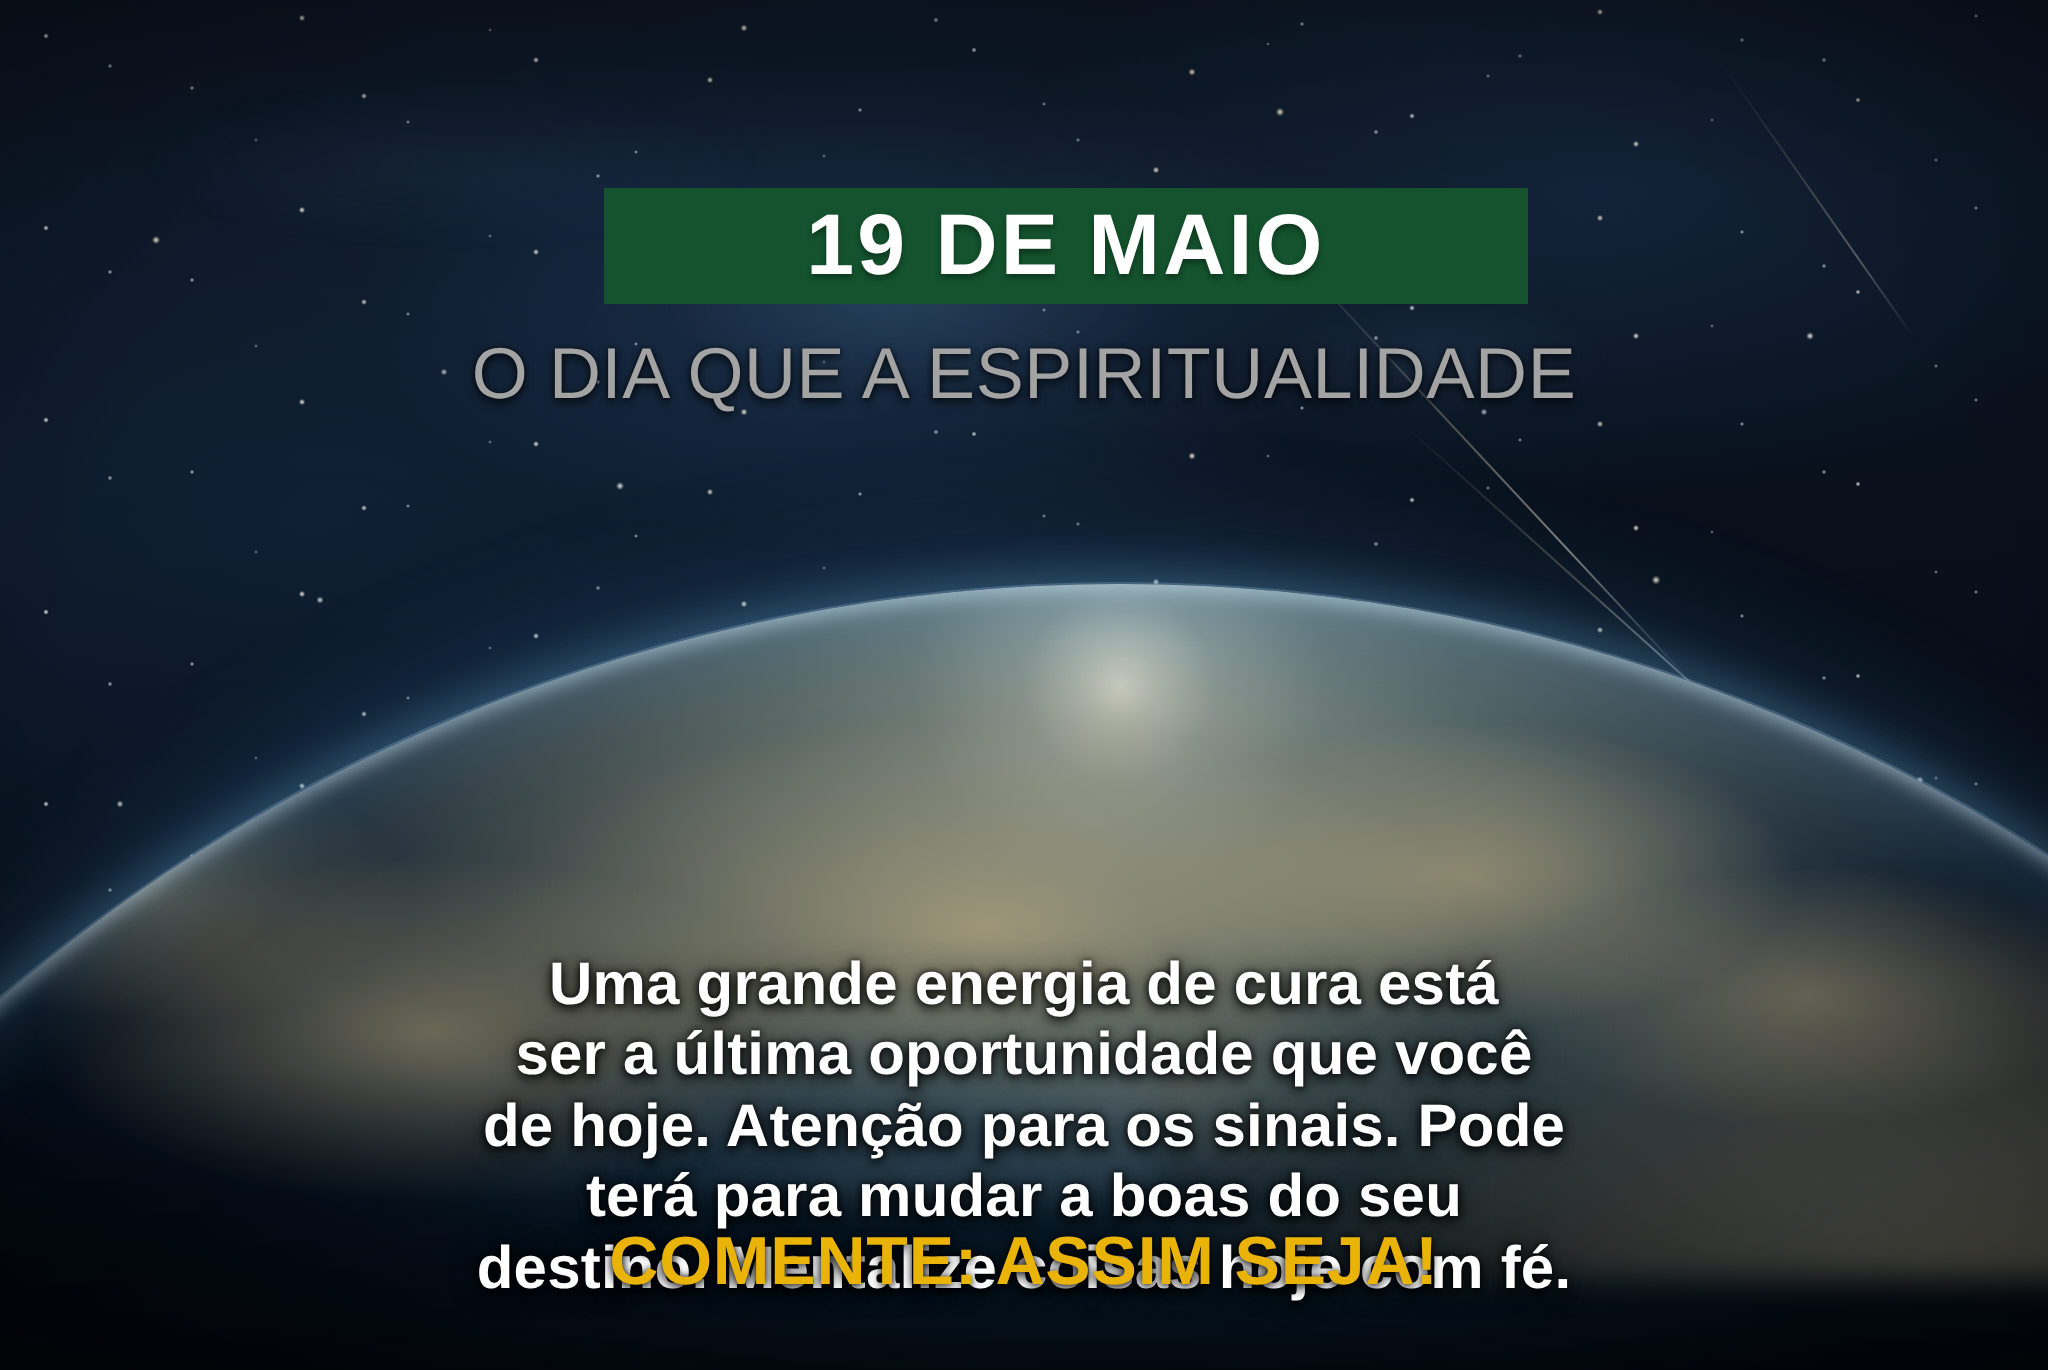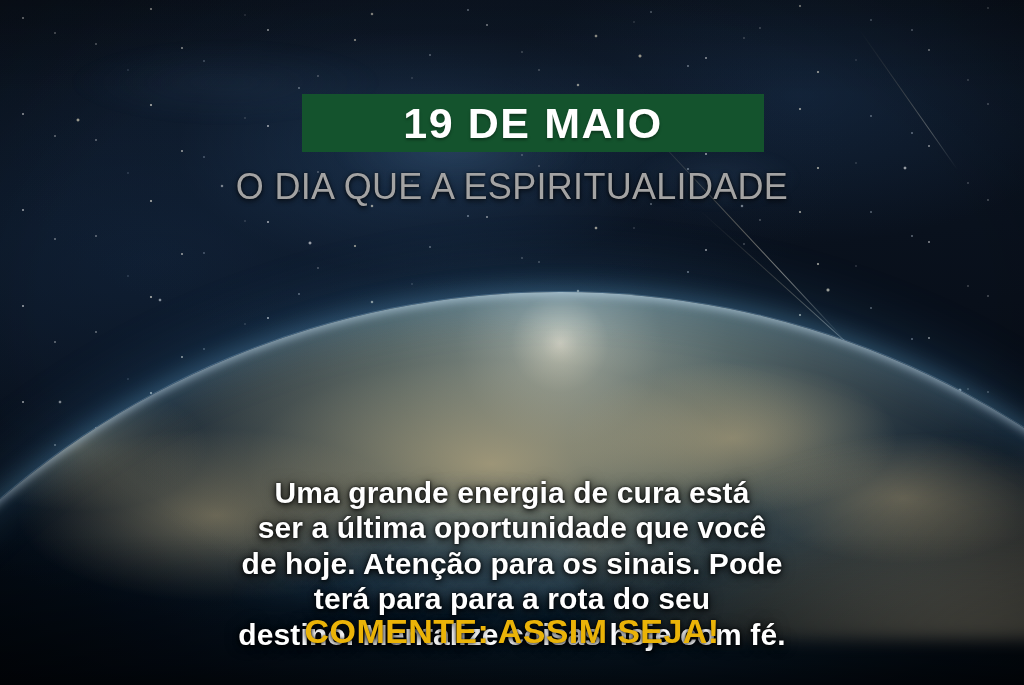--- a/index.html
+++ b/index.html
@@ -298,20 +298,20 @@
     </div>
 
     <div class="headline">
       <span class="headline-line">O DIA QUE A ESPIRITUALIDADE</span>
     </div>
 
     <div class="body-copy">
       <span class="body-line">Uma grande energia de cura está</span>
       <span class="body-line">ser a última oportunidade que você</span>
       <span class="body-line">de hoje. Atenção para os sinais. Pode</span>
-      <span class="body-line">terá para para a rota do seu</span>
+      <span class="body-line">terá para mudar a boas do seu</span>
       <span class="body-line">destino. Mentalize coisas hoje com fé.</span>
     </div>
 
     <div class="cta">COMENTE: ASSIM SEJA!</div>
 
   </div>
 </div>
 
 </body></html>

